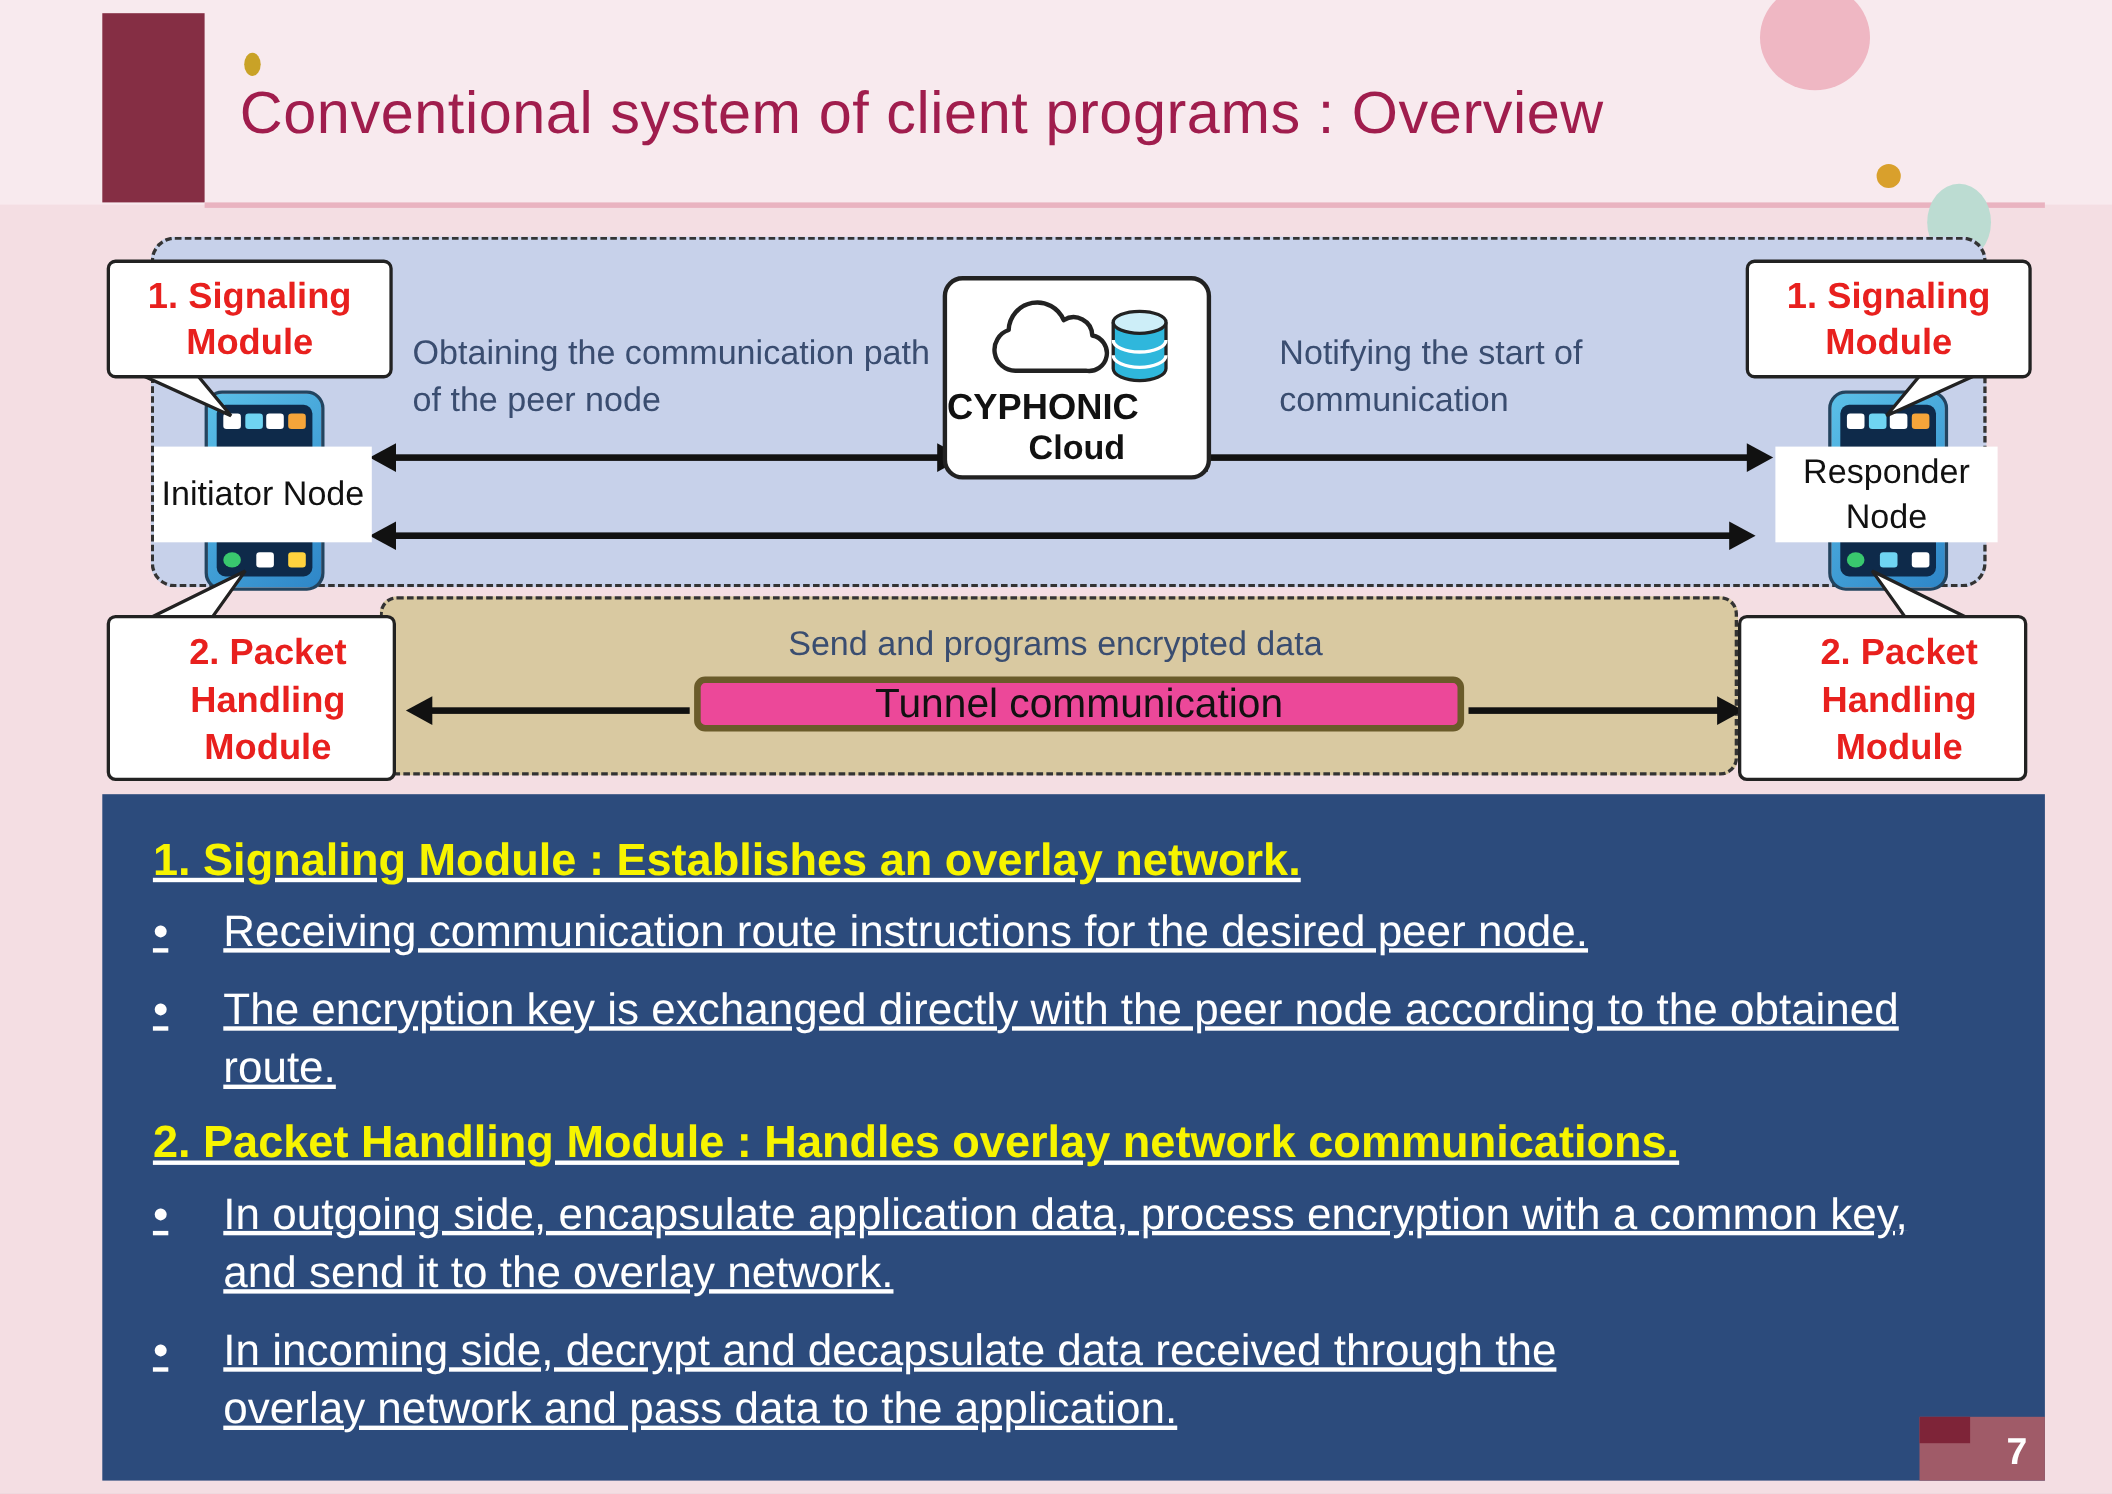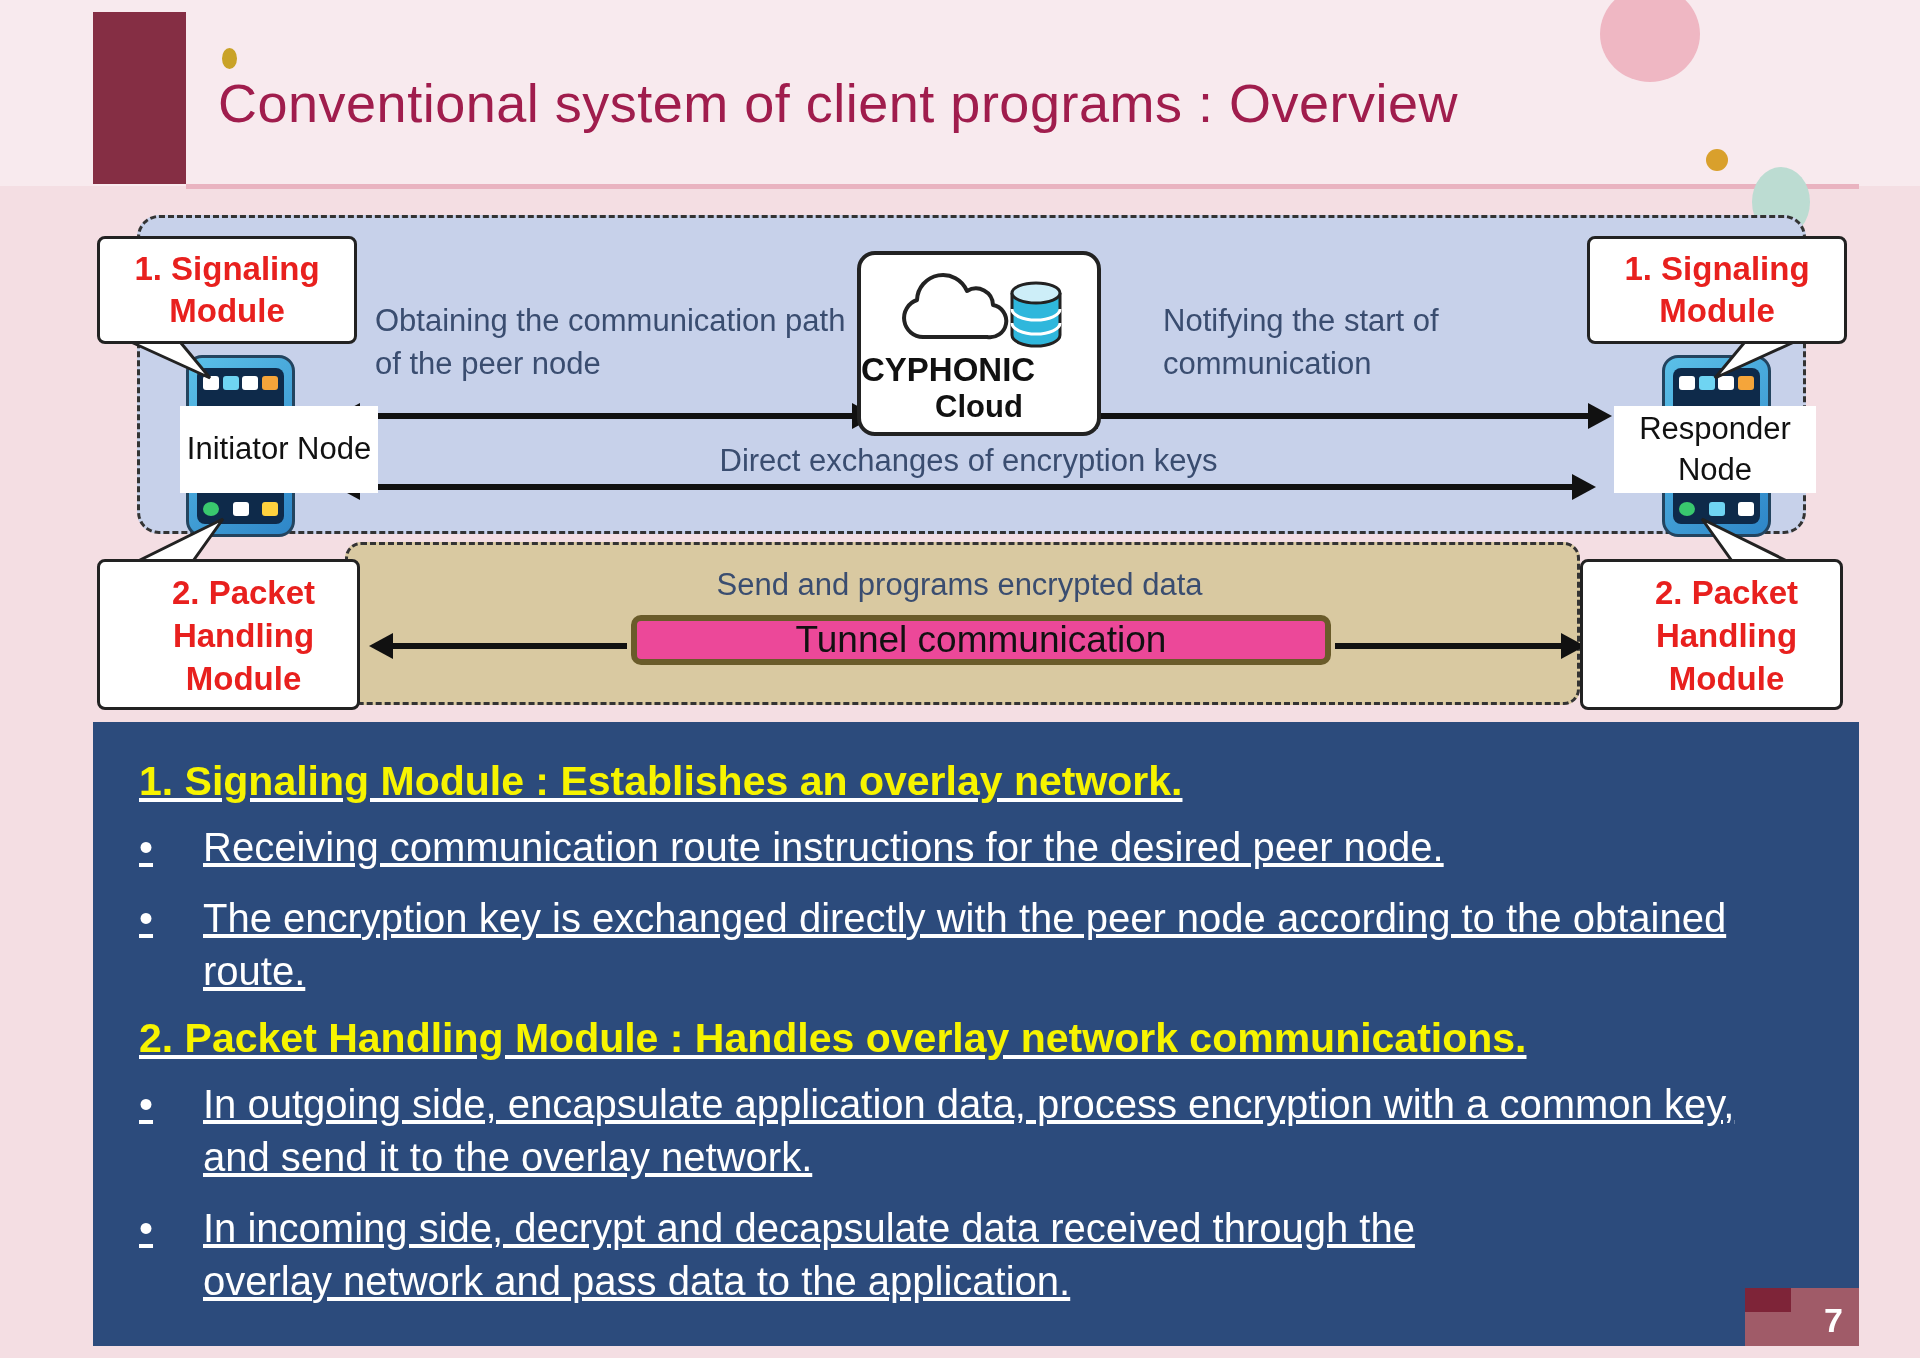--- a/index.html
+++ b/index.html
@@ -41,21 +41,21 @@
 
   .phone{position:absolute;width:103px;height:176px;background:linear-gradient(135deg,#5bc0e8,#2e86c8);
          border:3px solid #23445f;border-radius:16px;}
   .phone .screen{position:absolute;left:8px;right:8px;top:10px;bottom:10px;background:#0e2a4a;border-radius:8px;}
   .approw{position:absolute;left:6px;right:6px;display:flex;justify-content:space-between;}
   .approw.top{top:8px;} .approw.bot{bottom:8px;}
   .app{width:16px;height:14px;border-radius:3px;}
 
   .node-strip{position:absolute;height:87px;background:#fff;display:flex;align-items:center;
               justify-content:center;text-align:center;font-size:31px;line-height:1.3;color:#111;}
-  .strip-initiator{left:140px;top:406px;width:198px;margin-left:40px;}
+  .strip-initiator{left:140px;top:406px;width:198px;}
   .strip-responder{left:1614px;top:406px;width:202px;}
 
   .callout{position:absolute;background:#fff;border:3px solid #222;border-radius:8px;color:#e8201e;
            font-weight:bold;font-size:33px;line-height:1.28;}
   .callout.signal{width:254px;height:102px;display:flex;align-items:center;justify-content:center;text-align:center;}
   .callout.packet{width:263px;height:151px;padding:10px 0 0 30px;box-sizing:border-box;text-align:center;line-height:1.3;}
   .co-tl{left:97px;top:236px;} .co-tr{left:1587px;top:236px;}
   .co-bl{left:97px;top:559px;} .co-br{left:1580px;top:559px;width:261px;}
   .tail{position:absolute;}
 
@@ -94,21 +94,20 @@
   <div class="tunnel-zone"></div>
 
   <div class="arrow head-left head-right" style="left:358px;top:413px;width:496px;"></div>
   <div class="arrow head-left head-right" style="left:1096px;top:413px;width:494px;"></div>
   <div class="arrow head-left head-right" style="left:358px;top:484px;width:1216px;"></div>
   <div class="arrow head-left" style="left:391px;top:643px;width:236px;"></div>
   <div class="arrow head-right" style="left:1335px;top:643px;width:228px;"></div>
 
   <div class="diag-label" style="left:375px;top:300px;width:480px;">Obtaining the communication path of the peer node</div>
   <div class="diag-label" style="left:1163px;top:300px;width:360px;">Notifying the start of communication</div>
-  <div class="diag-label center" style="left:137px;top:440px;width:1663px;">Direct exchanges of encryption keys</div>
   <div class="diag-label center" style="left:345px;top:564px;width:1229px;">Send and programs encrypted data</div>
 
   <div class="cloud-box">
     <svg class="cloud-svg" width="150" height="85" viewBox="0 0 150 85">
       <path d="M38 74 a19 19 0 0 1 -6 -37 a26 26 0 0 1 50 -9 a17 17 0 0 1 26 14 a16 16 0 0 1 -6 32 z" fill="#ffffff" stroke="#222" stroke-width="4" stroke-linejoin="round"></path>
     </svg>
     <svg class="db-svg" width="54" height="68" viewBox="0 0 54 68">
       <path d="M3 12 v42 a24 11 0 0 0 48 0 V12" fill="#2fb7dc" stroke="#222" stroke-width="3"></path>
       <path d="M3 28 a24 11 0 0 0 48 0" fill="none" stroke="#ffffff" stroke-width="3"></path>
       <path d="M3 42 a24 11 0 0 0 48 0" fill="none" stroke="#ffffff" stroke-width="3"></path>

